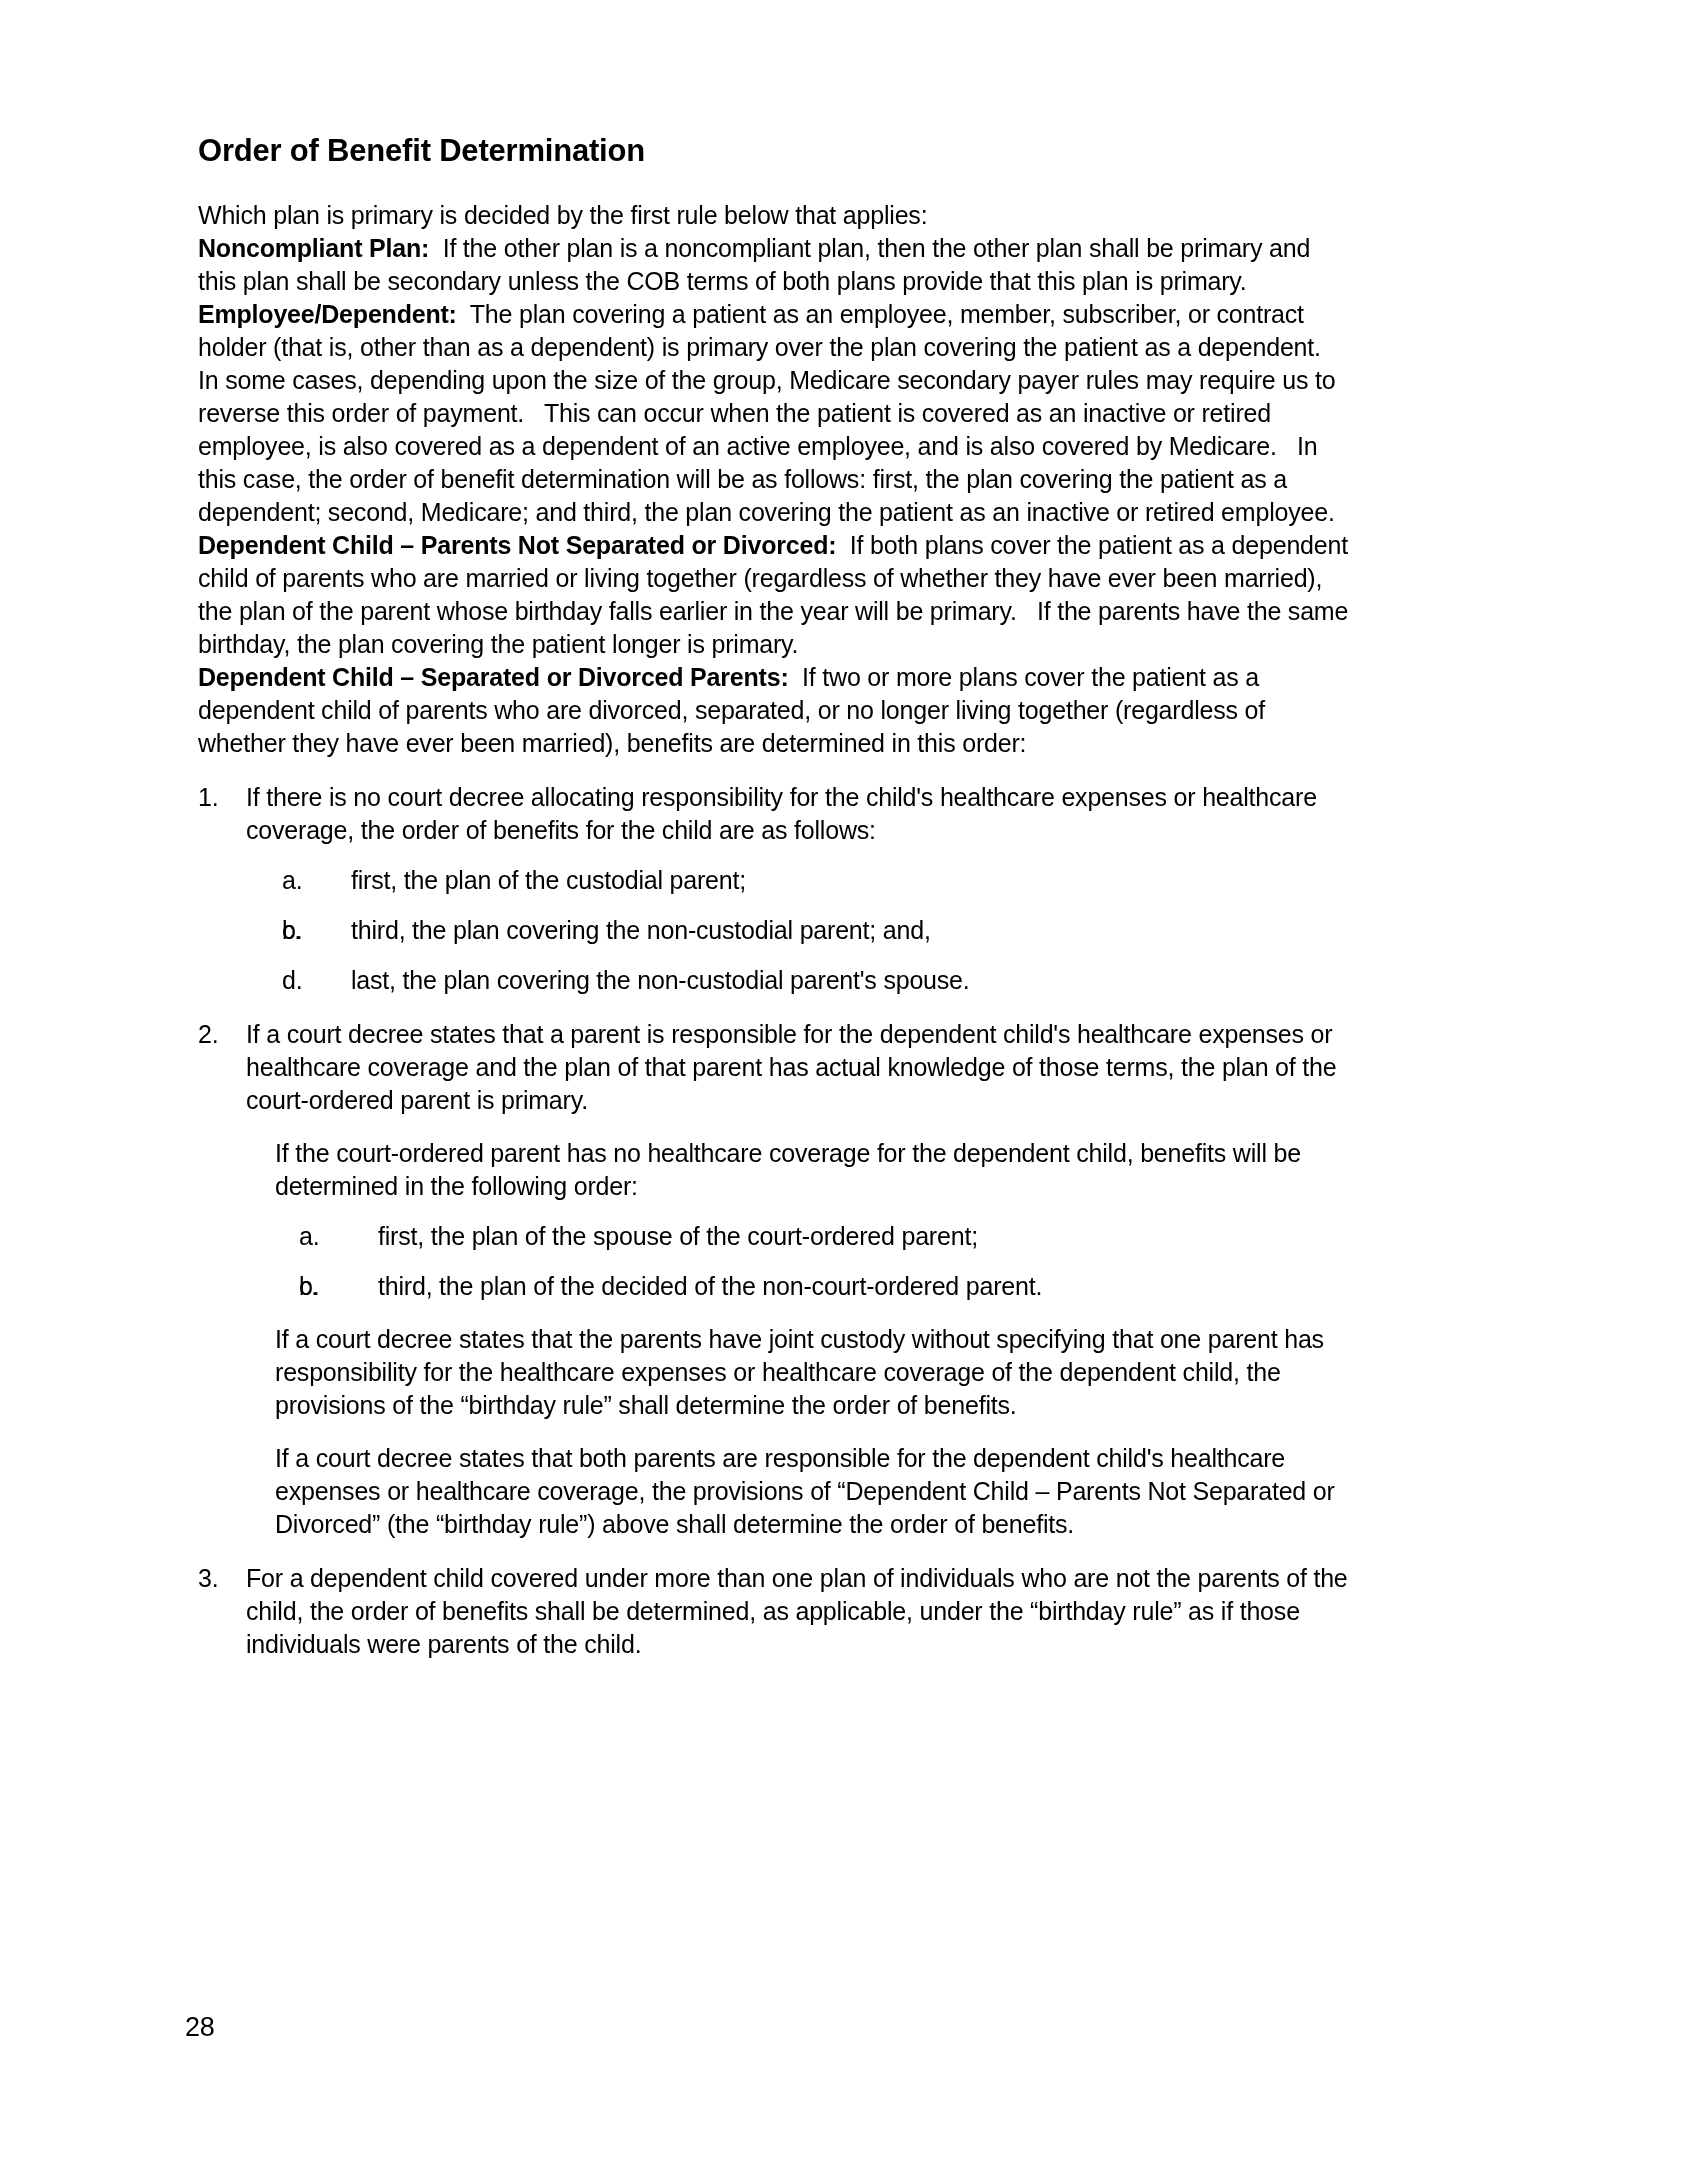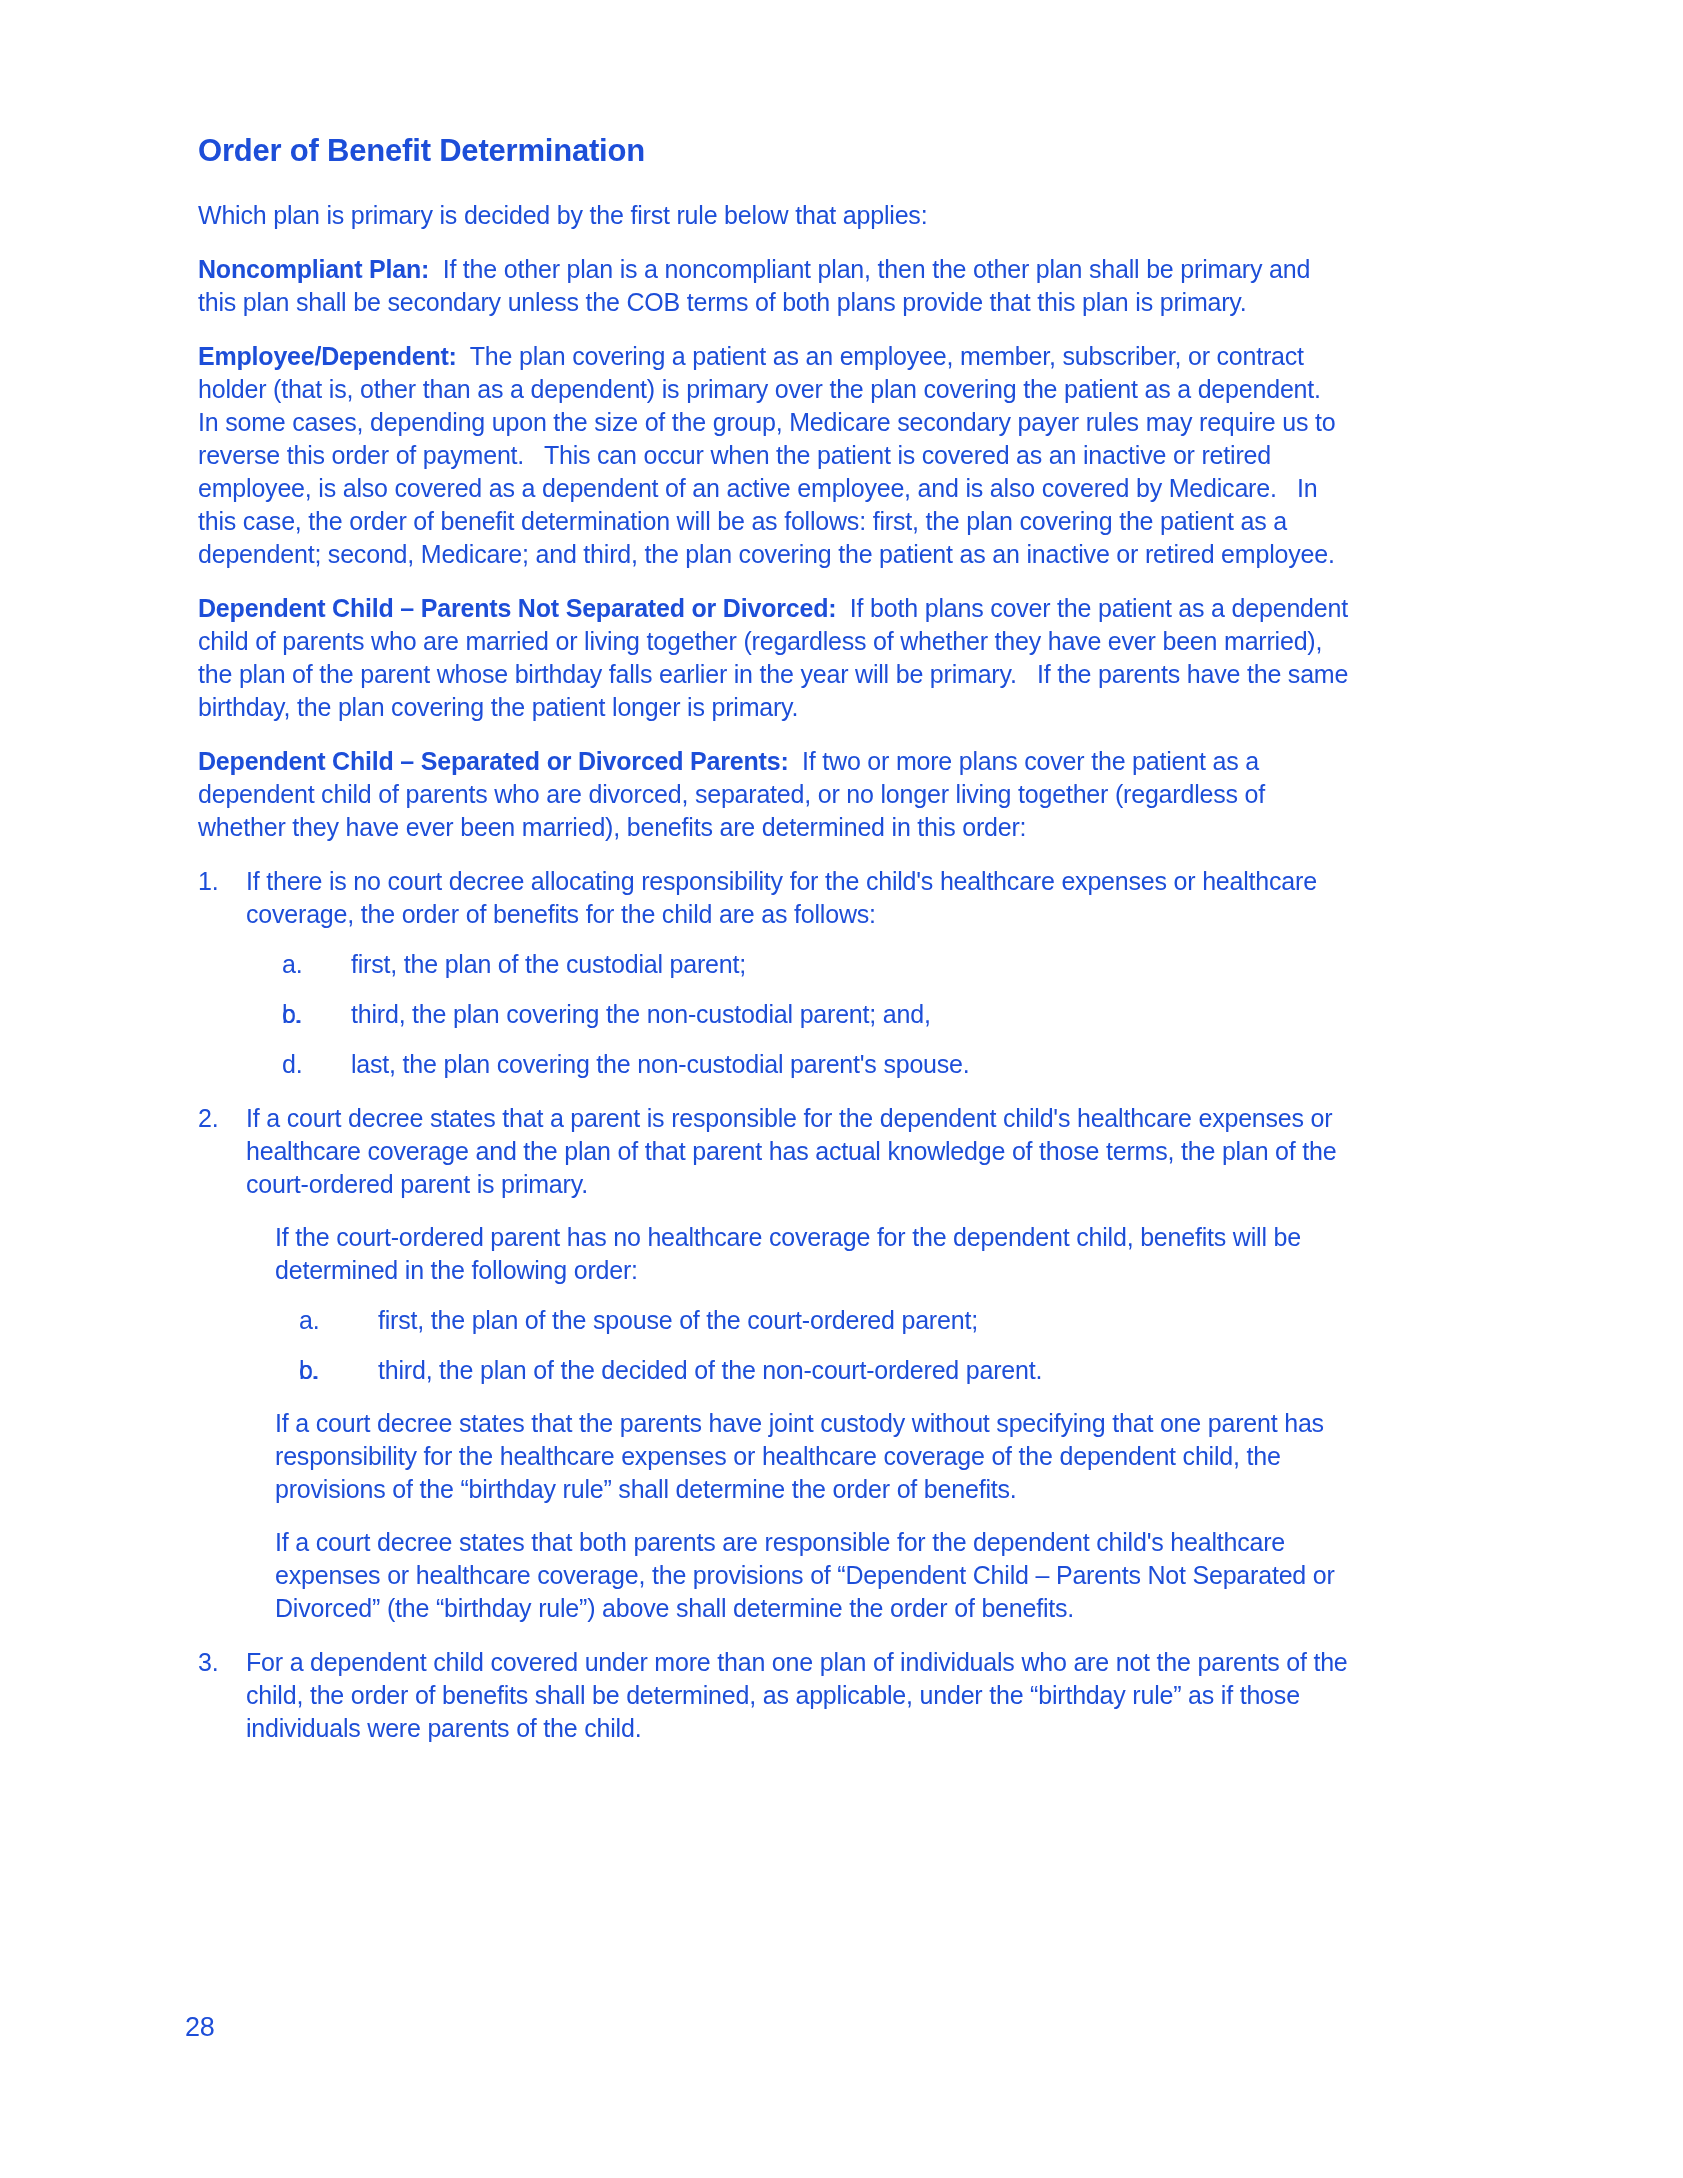--- a/index.html
+++ b/index.html
@@ -1,21 +1,21 @@
 <!DOCTYPE html>
 <html><head>
 <meta charset="utf-8">
 <style>
   html, body { margin: 0; padding: 0; background: #ffffff; }
   .page {
     position: relative;
     width: 1354px;
     height: 2178px;
     background: #ffffff;
-    color: #1d4ed8;
+    color: #000000;
     font-family: "Liberation Sans", sans-serif;
     font-size: 25px;
     line-height: 33px;
     letter-spacing: -0.2px;
     overflow: hidden;
   }
   .content {
     position: absolute;
     left: 198px;
     top: 131px;
@@ -23,21 +23,21 @@
   }
   .content > * { margin: 0; }
   h1.doc-title {
     font-size: 31px;
     line-height: 40px;
     font-weight: bold;
     margin: 0 0 28px 0;
     letter-spacing: -0.2px;
   }
   .pre { white-space: pre; }
-  p.para { margin-top: 21px; white-space: pre; }
+  p.para { white-space: pre; }
   p.intro { margin-top: 8px; white-space: pre; }
   .lead { font-weight: bold; }
   .num-item {
     position: relative;
     margin-top: 21px;
     padding-left: 48px;
     white-space: pre;
   }
   .num-item .marker {
     position: absolute;

